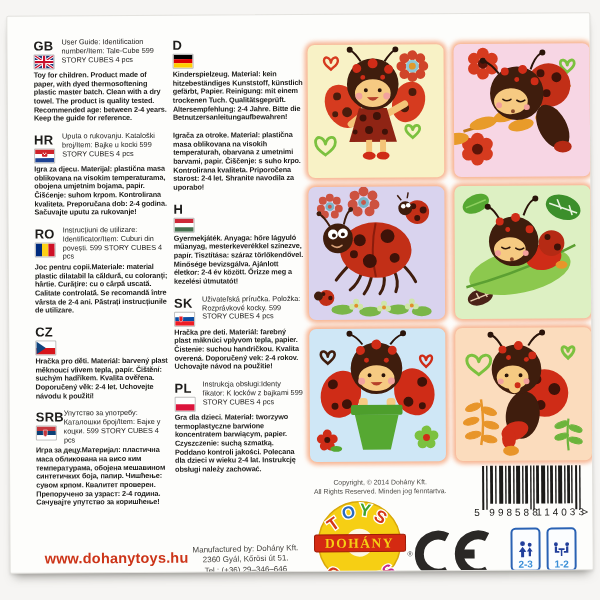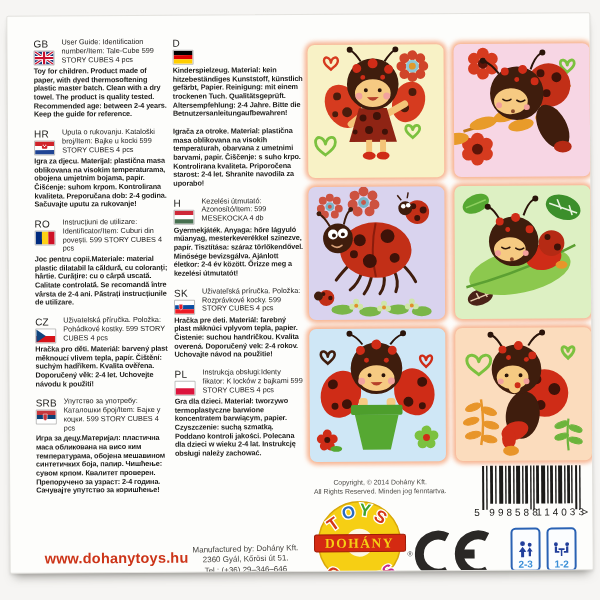--- a/index.html
+++ b/index.html
@@ -6,21 +6,21 @@
   body{width:600px;height:600px;background:#f6f5f3;font-family:"Liberation Sans","DejaVu Sans",sans-serif;overflow:hidden;position:relative;}
   .card{position:absolute;left:8px;top:14px;width:582px;height:556px;background:#fdfdfb;border:1px solid #e3e2de;border-radius:2px;
         box-shadow:0 8px 10px -5px rgba(90,88,80,.55),0 2px 3px rgba(0,0,0,.08);transform:rotate(-.35deg);overflow:hidden;}
   
   .col{position:absolute;top:22px;}
   .col-left{left:26px;width:134px;}
   .col-mid{left:165px;width:130px;}
   .sec{margin-bottom:9px;color:#1d1c1a;}
   .sec-head{display:flex;gap:4px;margin-bottom:2px;}
   .flag-wrap{width:24px;flex:0 0 24px;display:flex;flex-direction:column;align-items:flex-start;}
-  .code{font-weight:normal;font-size:10px;letter-spacing:.2px;}
+  .code{font-weight:bold;font-size:13px;letter-spacing:.2px;}
   .flag{width:19px;height:13px;margin-top:1px;border:.5px solid #bbb;border-radius:1px;display:block;}
   .head-text{font-weight:normal;font-size:7.3px;line-height:1.2;}
   .body-text{font-weight:bold;font-size:7.3px;line-height:1.19;letter-spacing:-.1px;}
   .col .body-text{font-weight:600;}
   
   .tiles{position:absolute;left:300px;top:30px;width:282px;display:grid;grid-template-columns:136px 136px;gap:9px 10px;}
   .tile{height:133px;border-radius:7px;box-shadow:0 0 4px 3px rgba(243,120,58,.55);overflow:hidden;}
   .tile svg{display:block;width:100%;height:100%;}
   
   .copyright{position:absolute;left:302px;top:464px;width:136px;font-size:6.9px;line-height:1.3;color:#4c4a46;text-align:center;}
@@ -95,21 +95,20 @@
     <div class="sec">
       <div class="sec-head">
         <div class="flag-wrap">
           <span class="code">CZ</span>
           <svg class="flag" viewBox="0 0 19 13">
             <rect width="19" height="6.5" fill="#fff"></rect>
               <rect y="6.5" width="19" height="6.5" fill="#d7141a"></rect>
             <path d="M0,0 L9.5,6.5 L0,13 Z" fill="#11457e"></path>
           </svg>
         </div>
-        <div class="head-text">Uživatelská příručka. Položka: Pohádkové kostky. 599 STORY CUBES 4 pcs</div>
       </div>
       <div class="body-text">Hračka pro děti. Materiál: barvený plast měknoucí vlivem tepla, papír. Čištění: suchým hadříkem. Kvalita ověřena. Doporučený věk: 2-4 let. Uchovejte návodu k použití!</div>
     </div>
 
     <div class="sec">
       <div class="sec-head">
         <div class="flag-wrap">
           <span class="code">SRB</span>
           <svg class="flag" viewBox="0 0 19 13">
             <rect width="19" height="4.4" fill="#c6363c"></rect>
@@ -147,21 +146,20 @@
     <div class="sec">
       <div class="sec-head">
         <div class="flag-wrap">
           <span class="code">H</span>
           <svg class="flag" viewBox="0 0 19 13">
             <rect width="19" height="4.4" fill="#ce2939"></rect>
               <rect y="4.4" width="19" height="4.2" fill="#fff"></rect>
               <rect y="8.6" width="19" height="4.4" fill="#477050"></rect>
           </svg>
         </div>
-        <div class="head-text">Kezelési útmutató: Azonosító/Item: 599 MESEKOCKA 4 db</div>
       </div>
       <div class="body-text">Gyermekjáték. Anyaga: hőre lágyuló műanyag, mesterkeverékkel színezve,  papír. Tisztítása: száraz törlőkendővel. Minősége bevizsgálva. Ajánlott életkor: 2-4 év között. Őrizze meg a kezelési útmutatót!</div>
     </div>
 
     <div class="sec">
       <div class="sec-head">
         <div class="flag-wrap">
           <span class="code">SK</span>
           <svg class="flag" viewBox="0 0 19 13">
             <rect width="19" height="4.4" fill="#fff"></rect>

